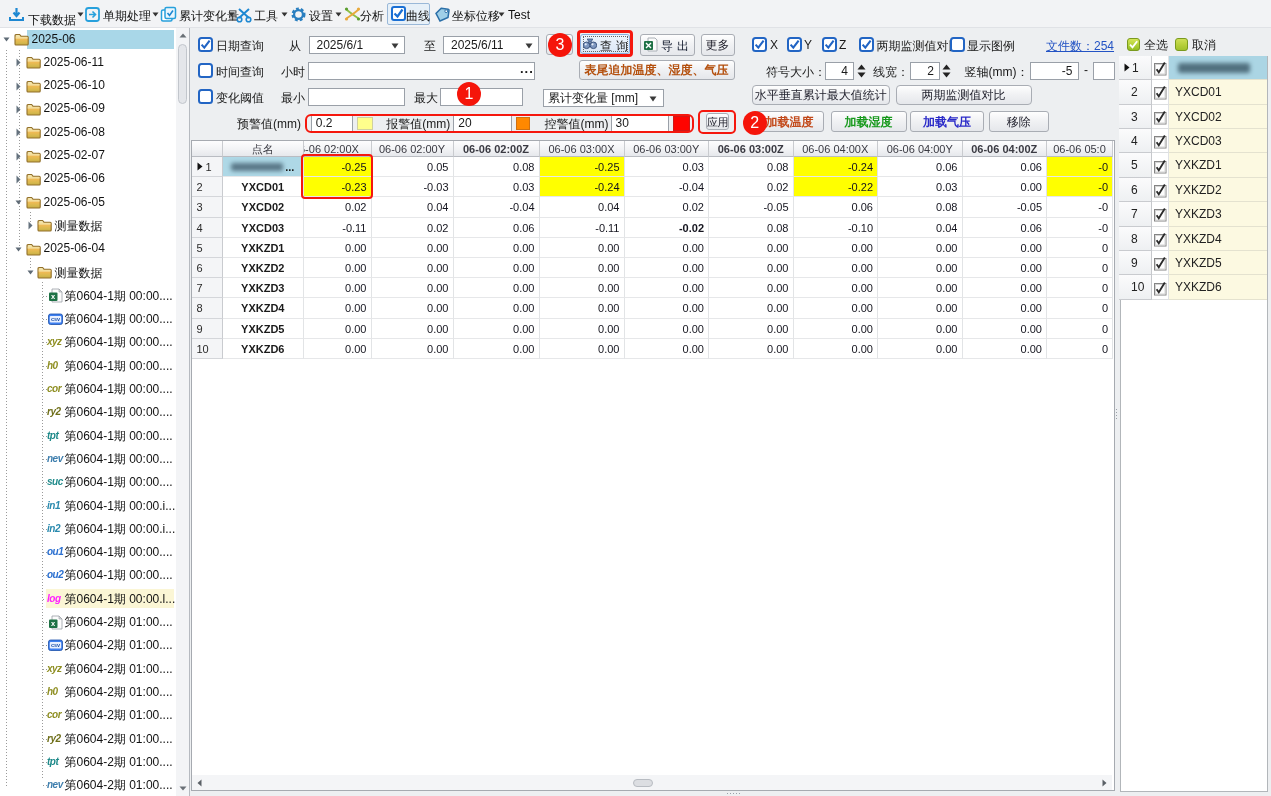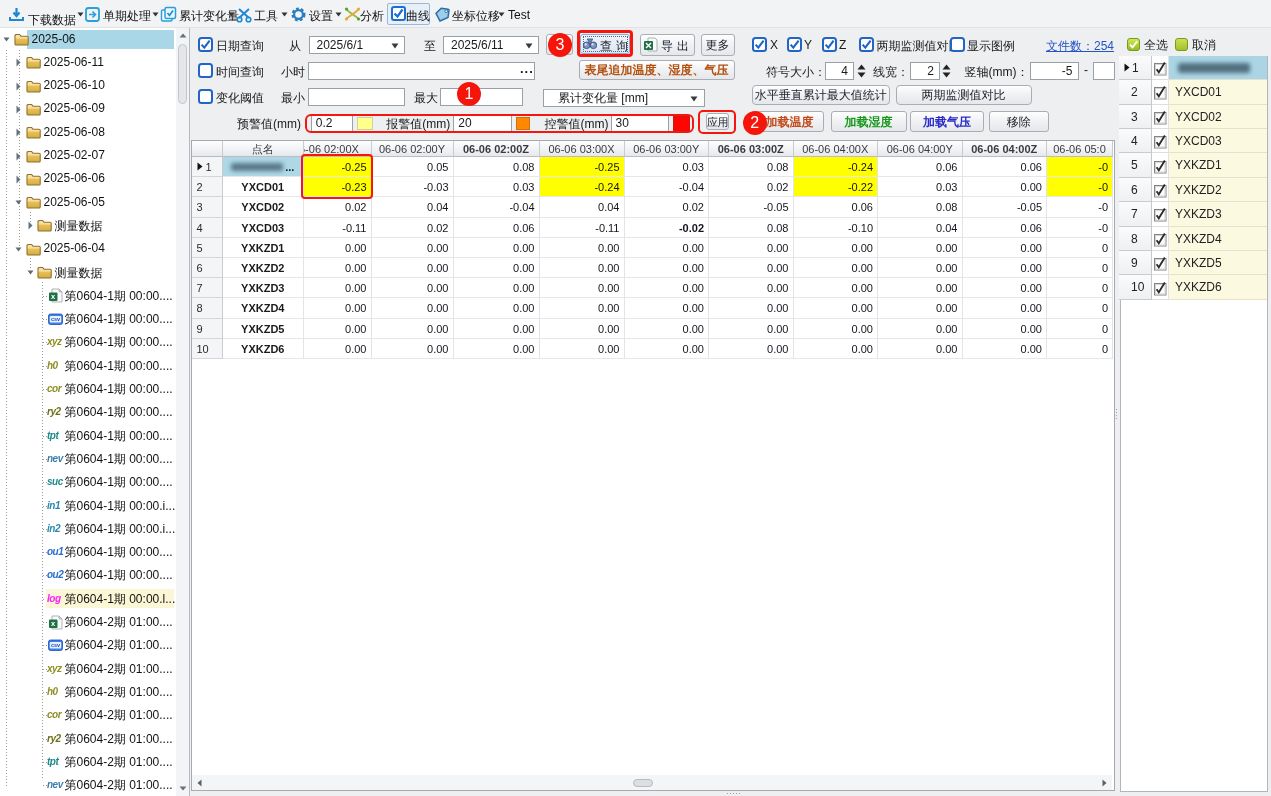--- a/index.html
+++ b/index.html
@@ -392,21 +392,21 @@
 <div class="ab lbl" style="left:1084px;top:63px">-</div>
 <div class="ab inp" style="left:1093px;top:62px;width:22px;height:18px"></div>
 <svg class="ab" style="left:198px;top:89px" width="15" height="15" viewBox="0 0 15 15">
     <rect x="1" y="1" width="13" height="13" rx="2.5" fill="#fff" stroke="#2265c4" stroke-width="2"></rect>
   </svg>
 <div class="ab lbl" style="left:216px;top:90px">变化阈值</div>
 <div class="ab lbl" style="left:281px;top:90px">最小</div>
 <div class="ab inp" style="left:308px;top:88px;width:97px;height:18px"></div>
 <div class="ab lbl" style="left:414px;top:90px">最大</div>
 <div class="ab inp" style="left:439.7px;top:88px;width:83.5px;height:18px"></div>
-<div class="ab inp" style="left:543px;top:88.5px;width:162px;height:18.5px;line-height:17px;padding-left:14px">累计变化量 [mm]<svg style="position:absolute;right:6px;top:6px" width="8" height="6">
+<div class="ab inp" style="left:543px;top:88.5px;width:121px;height:18.5px;line-height:17px;padding-left:4px">累计变化量 [mm]<svg style="position:absolute;right:6px;top:6px" width="8" height="6">
       <path d="M0.5 0.5 L4 5.5 L7.5 0.5z" fill="#3a3a3a"></path>
     </svg></div>
 <div class="ab btn" style="left:752px;top:84.5px;width:137.5px;height:20.5px;line-height:19px;border-radius:4px">水平垂直累计最大值统计</div>
 <div class="ab btn" style="left:895.5px;top:84.5px;width:136px;height:20.5px;line-height:19px;border-radius:4px">两期监测值对比</div>
 <div class="ab lbl" style="left:237px;top:116px">预警值(mm)</div>
 <div class="ab inp" style="left:310.8px;top:115px;width:42.5px;height:16.5px;line-height:15px;padding-left:4px">0.2</div>
 <div class="ab" style="left:357px;top:117px;width:16px;height:12.5px;background:#ffff8c;border:1px solid #d0d0a0"></div>
 <div class="ab lbl" style="left:386.3px;top:116px">报警值(mm)</div>
 <div class="ab inp" style="left:453.3px;top:115px;width:58.5px;height:16.5px;line-height:15px;padding-left:4px">20</div>
 <div class="ab" style="left:515.6px;top:117px;width:14px;height:12.5px;background:#ff8800;border:1px solid #d07010"></div>

